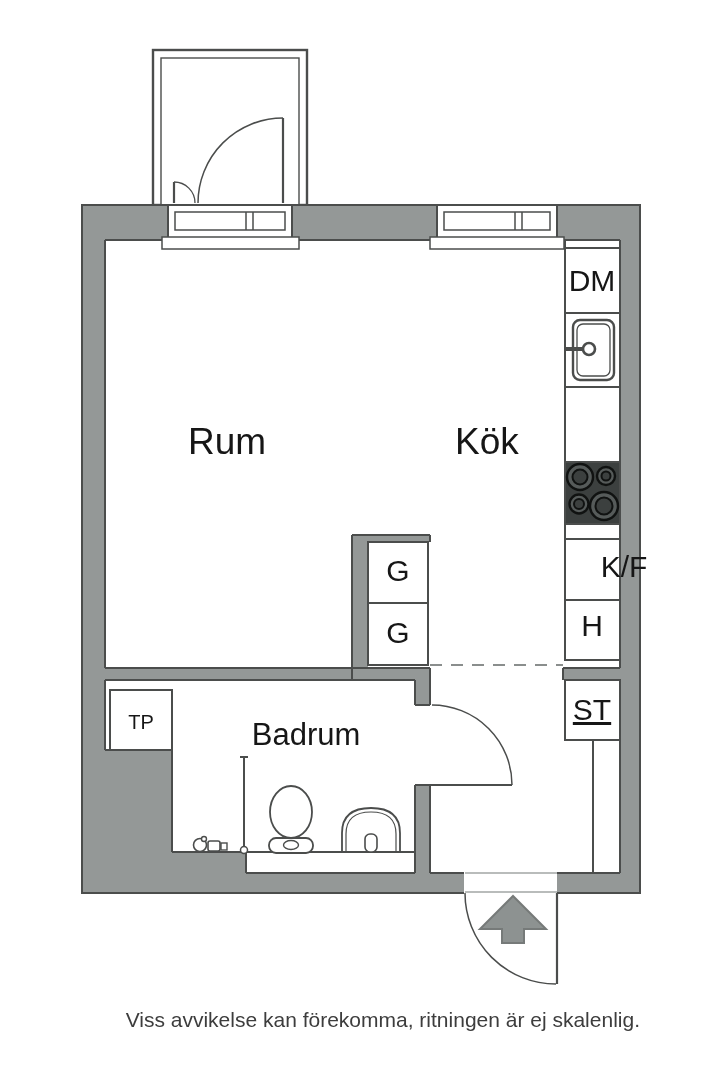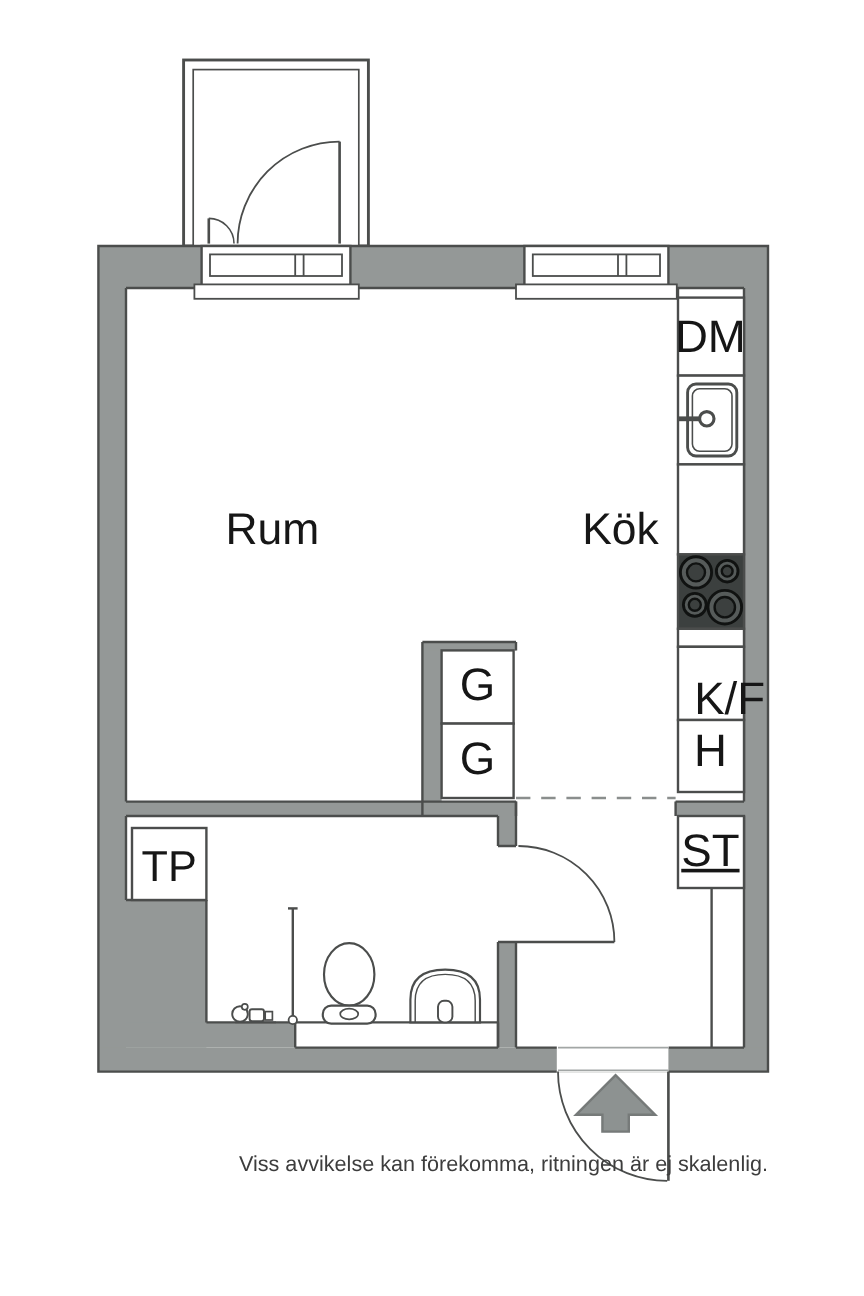--- a/index.html
+++ b/index.html
@@ -7,23 +7,23 @@
     --arrow-outline:#767a79; --text:#161616; --disclaimer:#3d3d3d; --dash:#8a8e8d;
     --threshold:#a2a6a5;
   }
   html,body{margin:0;padding:0;background:#fff;}
   body{width:720px;height:1080px;font-family:"Liberation Sans",sans-serif;}
   .plan{position:relative;width:720px;height:1080px;background:#fff;overflow:hidden;}
   .plan svg{position:absolute;left:0;top:0;}
   .lbl{position:absolute;transform:translate(-50%,-50%);color:var(--text);white-space:nowrap;line-height:1;}
   .lbl-rum,.lbl-kok{font-size:37px;text-align:center;}
   .lbl-badrum{font-size:31px;}
-  .lbl-box{font-size:38px;}
-  .lbl-tp{font-size:36px;}
-  .disclaimer{position:absolute;right:80px;top:960px;font-size:18px;color:var(--disclaimer);white-space:nowrap;}
+  .lbl-box{font-size:30px;}
+  .lbl-tp{font-size:20px;}
+  .disclaimer{position:absolute;right:80px;top:1008px;font-size:21px;color:var(--disclaimer);white-space:nowrap;}
 </style>
 </head>
 <body>
 
 <div class="plan">
   <svg width="720" height="1080" viewBox="0 0 720 1080">
 
     <g>
       <rect x="153" y="50" width="154" height="155" fill="#fff" stroke="var(--outline)" stroke-width="2.4"></rect>
       <rect x="161" y="58" width="138" height="147" fill="#fff" stroke="var(--outline)" stroke-width="1.4"></rect>
@@ -150,23 +150,24 @@
       <path d="M465,892 H557" stroke="var(--threshold)" stroke-width="1.5" fill="none"></path>
       <g stroke="var(--outline)" fill="none">
         <path d="M557,893 V984" stroke-width="2.2"></path>
         <path d="M465,893 A91,91 0 0 0 556,984" stroke-width="1.5"></path>
       </g>
       <polygon points="513,896 480,929 502,929 502,943 524,943 524,929 546,929" fill="var(--arrow)" stroke="var(--arrow-outline)" stroke-width="2"></polygon>
     </g>
   </svg>
 
   <div class="lbl lbl-rum" style="left:227px;top:441px;">Rum</div>
-  <div class="lbl lbl-kok" style="left:487px;top:441px;margin-left:30px;">Kök</div>
+  <div class="lbl lbl-kok" style="left:487px;top:441px;">Kök</div>
+  <div class="lbl lbl-badrum" style="left:306px;top:734px;">Badrum</div>
   <div class="lbl lbl-box" style="left:592px;top:281px;">DM</div>
-  <div class="lbl lbl-box" style="left:608px;top:567px;margin-top:16px;">K/F</div>
+  <div class="lbl lbl-box" style="left:624px;top:567px;">K/F</div>
   <div class="lbl lbl-box" style="left:592px;top:626px;">H</div>
   <div class="lbl lbl-box" style="left:592px;top:710px;text-decoration:underline;">ST</div>
   <div class="lbl lbl-box" style="left:398px;top:571px;">G</div>
   <div class="lbl lbl-box" style="left:398px;top:633px;">G</div>
   <div class="lbl lbl-tp" style="left:141px;top:722px;">TP</div>
 
   <div class="disclaimer">Viss avvikelse kan förekomma, ritningen är ej skalenlig.</div>
 </div>
 
 </body></html>

